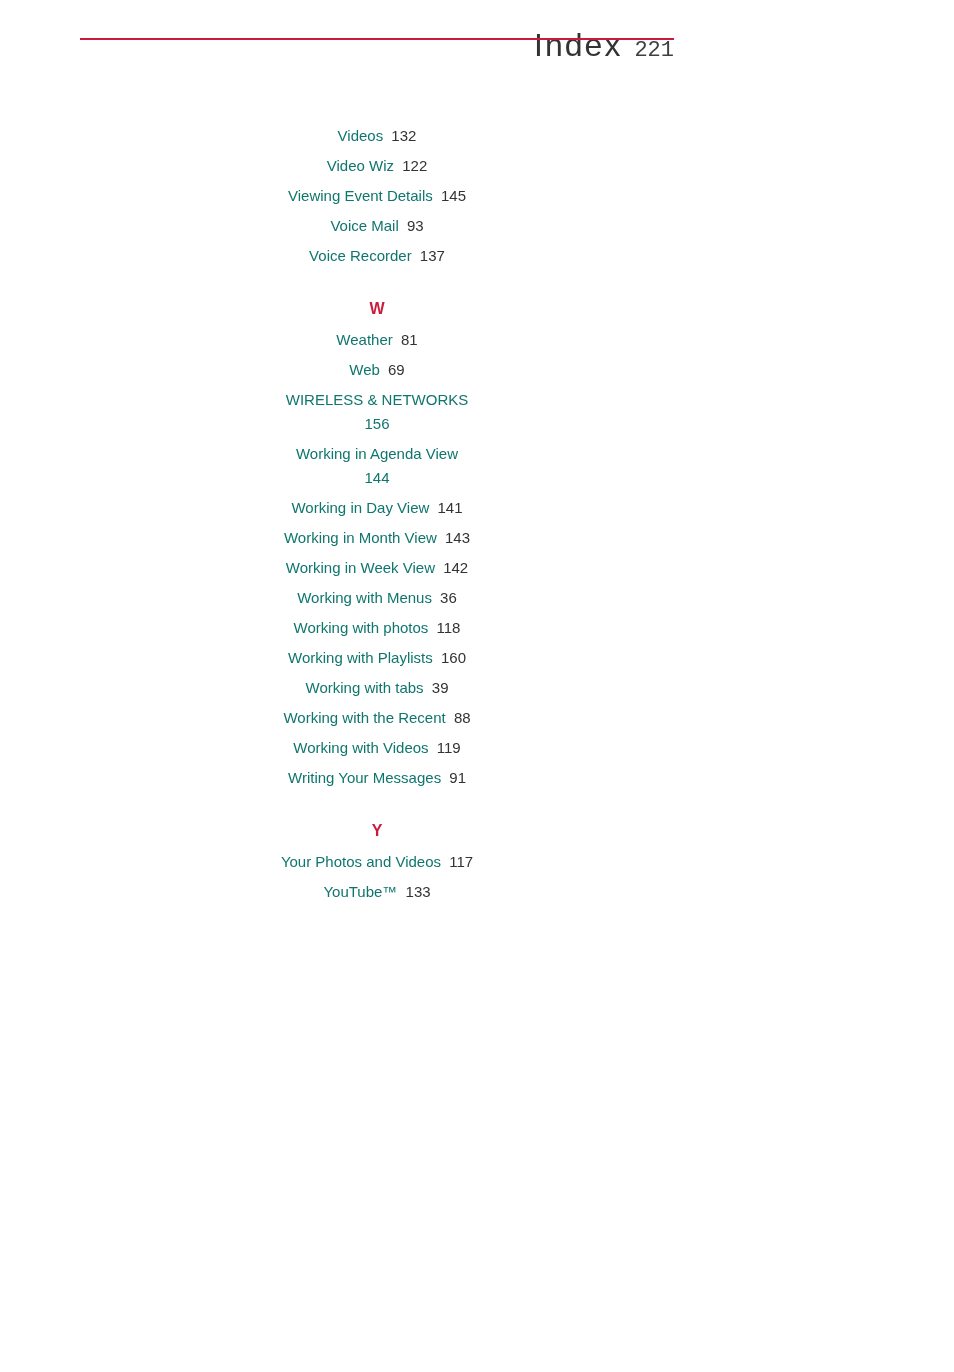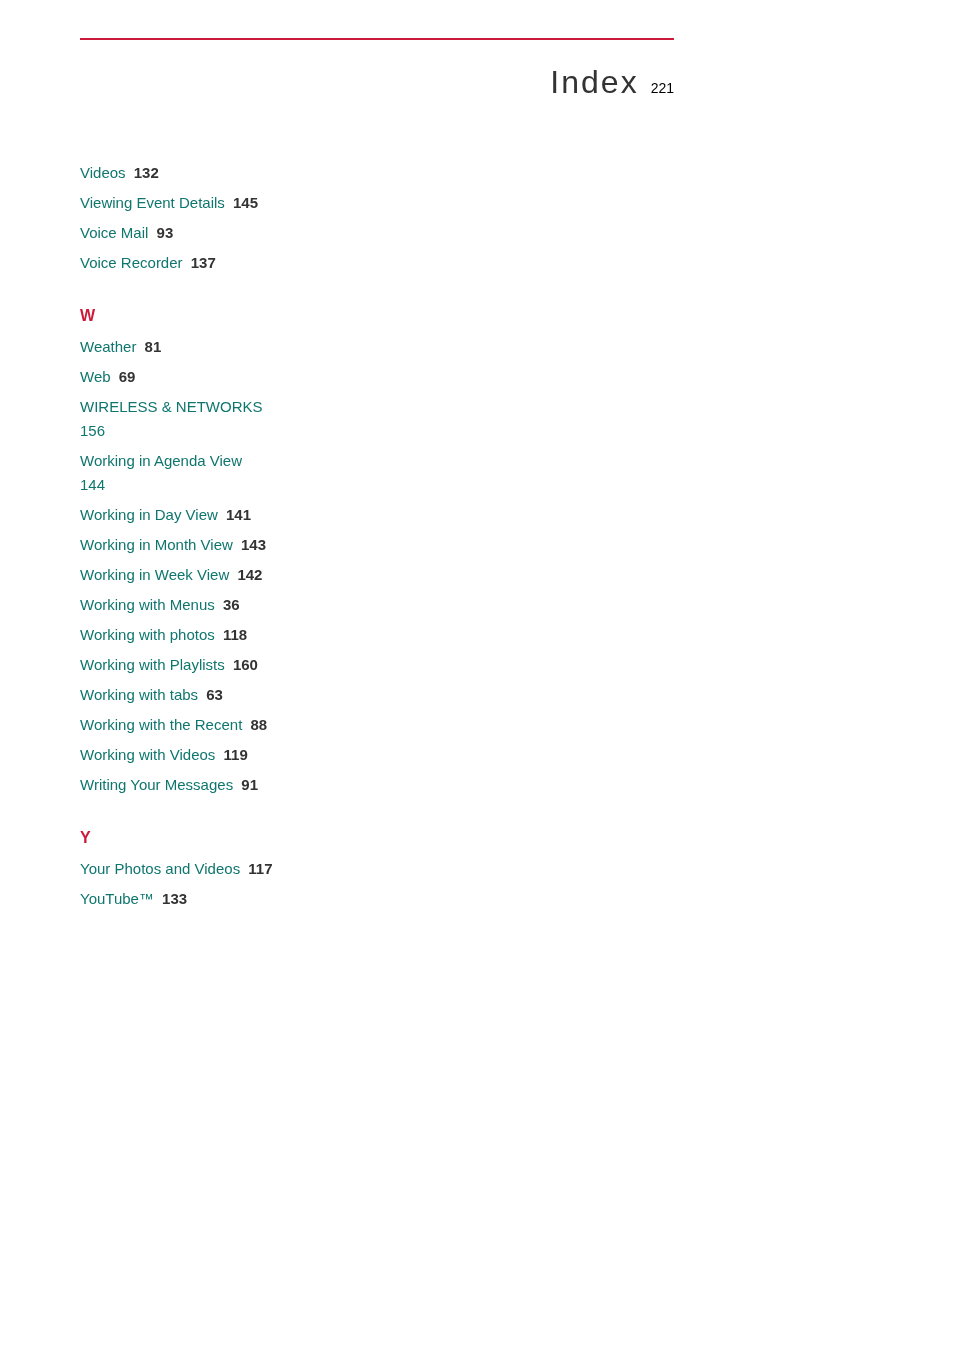--- a/index.html
+++ b/index.html
@@ -14,21 +14,22 @@
       background: #ffffff;
       font-family: Georgia, 'Times New Roman', serif;
       position: relative;
     }
 
     .page-container {
       width: 754px;
       min-height: 1372px;
       background: #ffffff;
       position: relative;
-      padding: 56px 80px 60px 80px;
+      padding: 19px 80px 60px 80px;
+      text-align: center;
     }
 
     
     .top-border {
       position: absolute;
       top: 38px;
       left: 80px;
       right: 80px;
       height: 2px;
       background: #cc1a3a;
@@ -46,24 +47,24 @@
     .header-title {
       font-family: Arial, Helvetica, sans-serif;
       font-size: 32px;
       font-weight: 300;
       color: #333333;
       letter-spacing: 2px;
       margin-right: 12px;
     }
 
     .header-page-number {
-      font-family: Liberation Sans, sans-serif;
-      font-size: 14px;
+      font-family: Liberation Mono, monospace;
+      font-size: 22px;
       font-weight: 400;
-      color: #000000;
+      color: #404040;
     }
 
     
     .content {
       padding-left: 0;
     }
 
     
     .index-entry {
       font-family: Arial, Helvetica, sans-serif;
@@ -87,56 +88,56 @@
       margin-bottom: 10px;
     }
 
     .entry-text {
       color: #0f766e;
     }
 
     .entry-page {
       color: #333333;
       margin-left: 4px;
-      font-weight: bold;
     }
   </style>
 </head>
 <body>
 
 <div class="page-container">
   <div class="top-border"></div>
 
   <div class="page-header">
     <span class="header-title">Index</span>
     <span class="header-page-number">221</span>
   </div>
 
   <div class="content">
 
     <div>
       <div class="index-entry"><span class="entry-text">Videos</span><span class="entry-page">  132</span></div>
+      <div class="index-entry"><span class="entry-text">Video Wiz</span><span class="entry-page">  122</span></div>
       <div class="index-entry"><span class="entry-text">Viewing Event Details</span><span class="entry-page">  145</span></div>
       <div class="index-entry"><span class="entry-text">Voice Mail</span><span class="entry-page">  93</span></div>
       <div class="index-entry"><span class="entry-text">Voice Recorder</span><span class="entry-page">  137</span></div>
     </div>
 
     <div>
       <div class="section-header">W</div>
       <div class="index-entry"><span class="entry-text">Weather</span><span class="entry-page">  81</span></div>
       <div class="index-entry"><span class="entry-text">Web</span><span class="entry-page">  69</span></div>
       <div class="index-entry multiline"><span class="entry-text">WIRELESS &amp; NETWORKS<br>156</span></div>
       <div class="index-entry multiline"><span class="entry-text">Working in Agenda View<br>144</span></div>
       <div class="index-entry"><span class="entry-text">Working in Day View</span><span class="entry-page">  141</span></div>
       <div class="index-entry"><span class="entry-text">Working in Month View</span><span class="entry-page">  143</span></div>
       <div class="index-entry"><span class="entry-text">Working in Week View</span><span class="entry-page">  142</span></div>
       <div class="index-entry"><span class="entry-text">Working with Menus</span><span class="entry-page">  36</span></div>
       <div class="index-entry"><span class="entry-text">Working with photos</span><span class="entry-page">  118</span></div>
       <div class="index-entry"><span class="entry-text">Working with Playlists</span><span class="entry-page">  160</span></div>
-      <div class="index-entry"><span class="entry-text">Working with tabs</span><span class="entry-page">  63</span></div>
+      <div class="index-entry"><span class="entry-text">Working with tabs</span><span class="entry-page">  39</span></div>
       <div class="index-entry"><span class="entry-text">Working with the Recent</span><span class="entry-page">  88</span></div>
       <div class="index-entry"><span class="entry-text">Working with Videos</span><span class="entry-page">  119</span></div>
       <div class="index-entry"><span class="entry-text">Writing Your Messages</span><span class="entry-page">  91</span></div>
     </div>
 
     <div>
       <div class="section-header">Y</div>
       <div class="index-entry"><span class="entry-text">Your Photos and Videos</span><span class="entry-page">  117</span></div>
       <div class="index-entry"><span class="entry-text">YouTube™</span><span class="entry-page">  133</span></div>
     </div>

